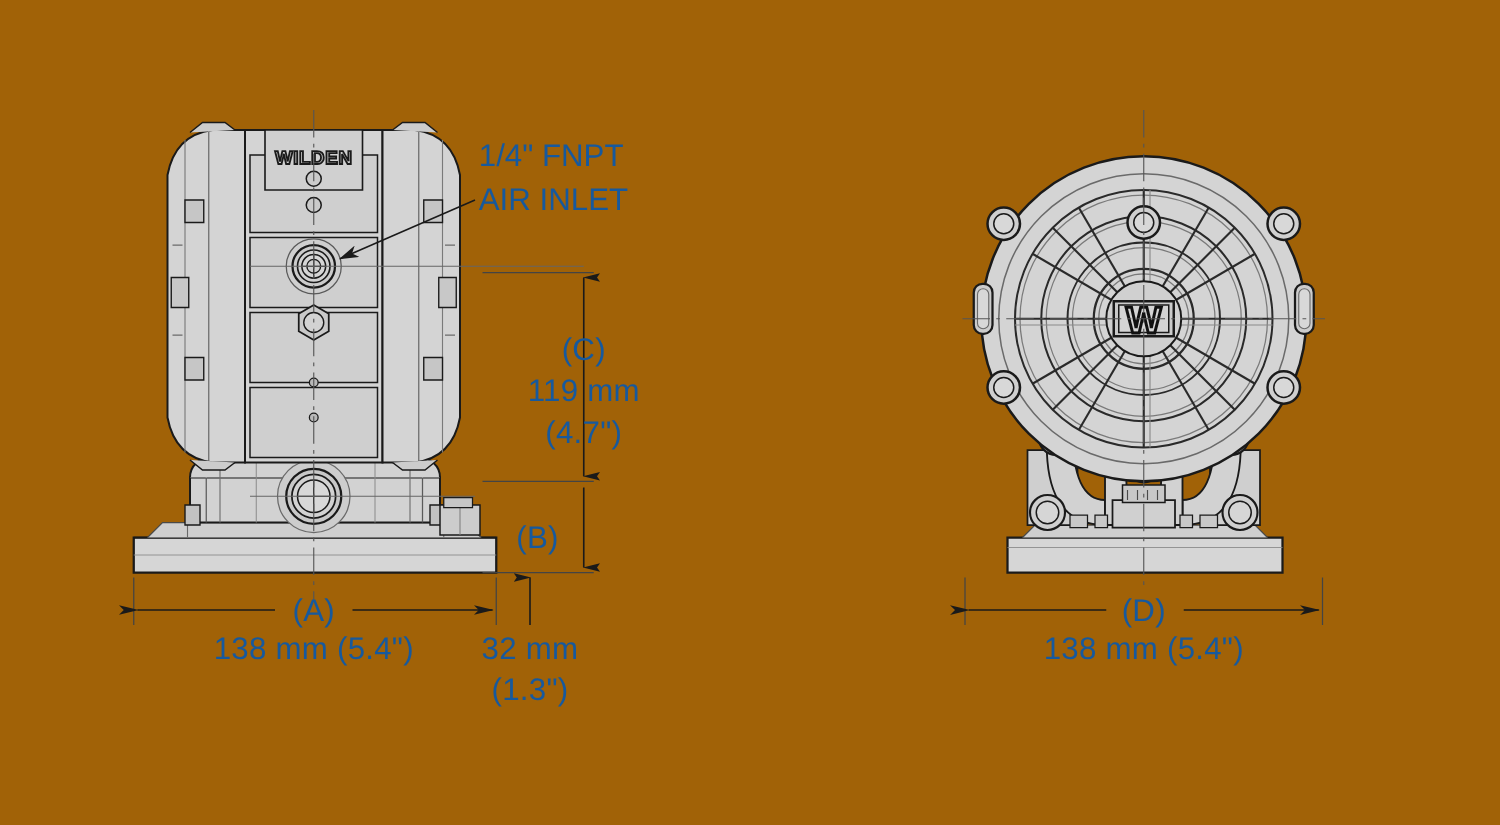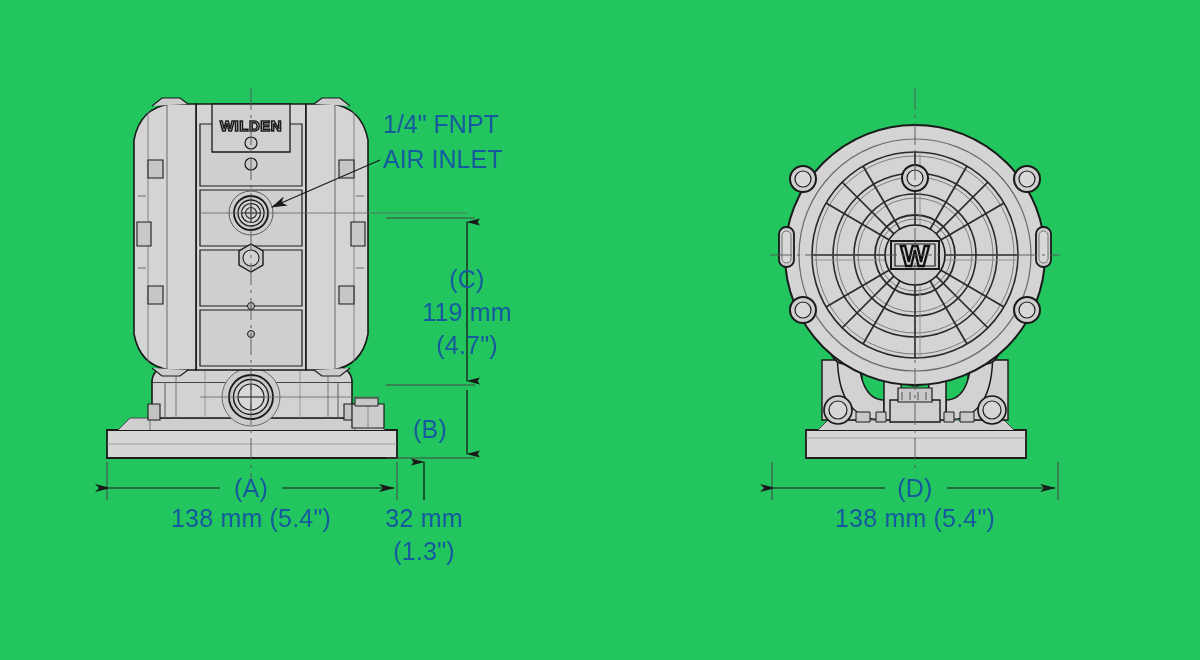--- a/index.html
+++ b/index.html
@@ -1,18 +1,18 @@
 <!DOCTYPE html>
 <html><head>
 <meta charset="utf-8">
 <style>
   html,body{margin:0;padding:0;background:#ffffff;}
   body{width:1200px;height:660px;overflow:hidden;
        font-family:"Liberation Sans","DejaVu Sans",sans-serif;}
-  #stage{position:relative;width:1200px;height:660px;background:#22c55e;}
+  #stage{position:relative;width:1200px;height:660px;background:#a16207;}
   #stage svg{position:absolute;left:0;top:0;}
   .dimtext{fill:#16599e;font-family:"Liberation Sans","DejaVu Sans",sans-serif;
            font-size:25px;font-weight:400;text-anchor:middle;letter-spacing:0.2px;}
   .calloutext{fill:#16599e;font-family:"Liberation Sans","DejaVu Sans",sans-serif;
            font-size:25px;font-weight:400;text-anchor:start;}
   .brandtext{fill:none;stroke:#1a1a1a;stroke-width:1.5;
            font-family:"Liberation Sans","DejaVu Sans",sans-serif;
            font-size:15px;font-weight:700;text-anchor:middle;letter-spacing:0.5px;}
   .wlogo{fill:none;stroke:#111;stroke-width:2.4;
            font-family:"Liberation Sans","DejaVu Sans",sans-serif;

